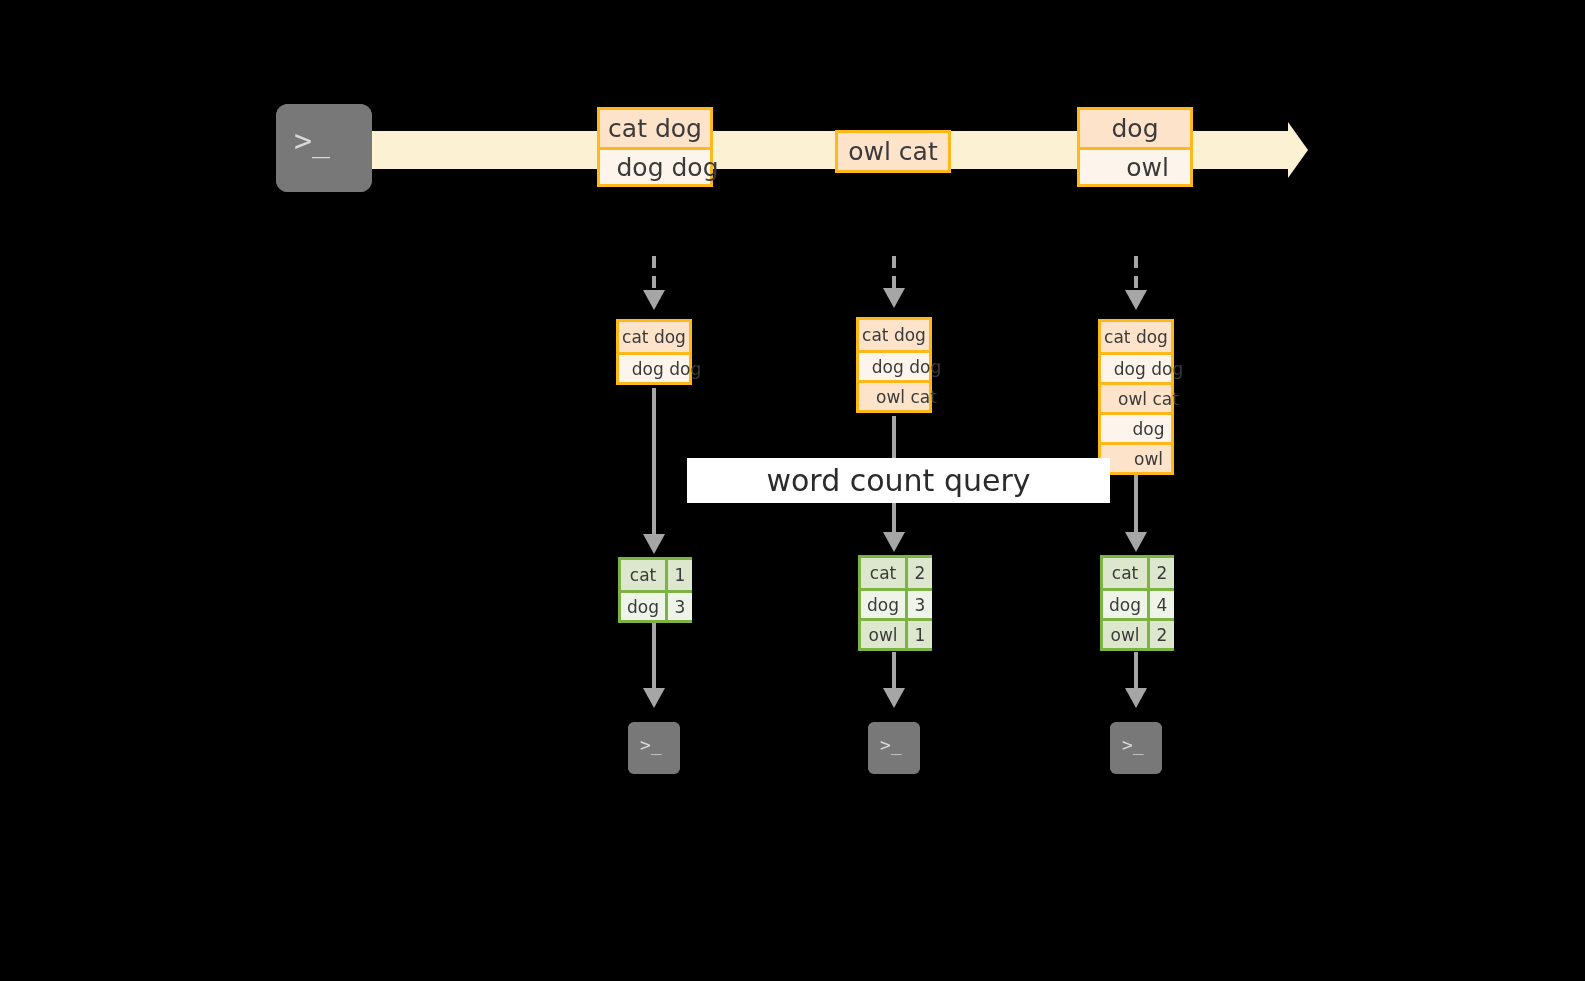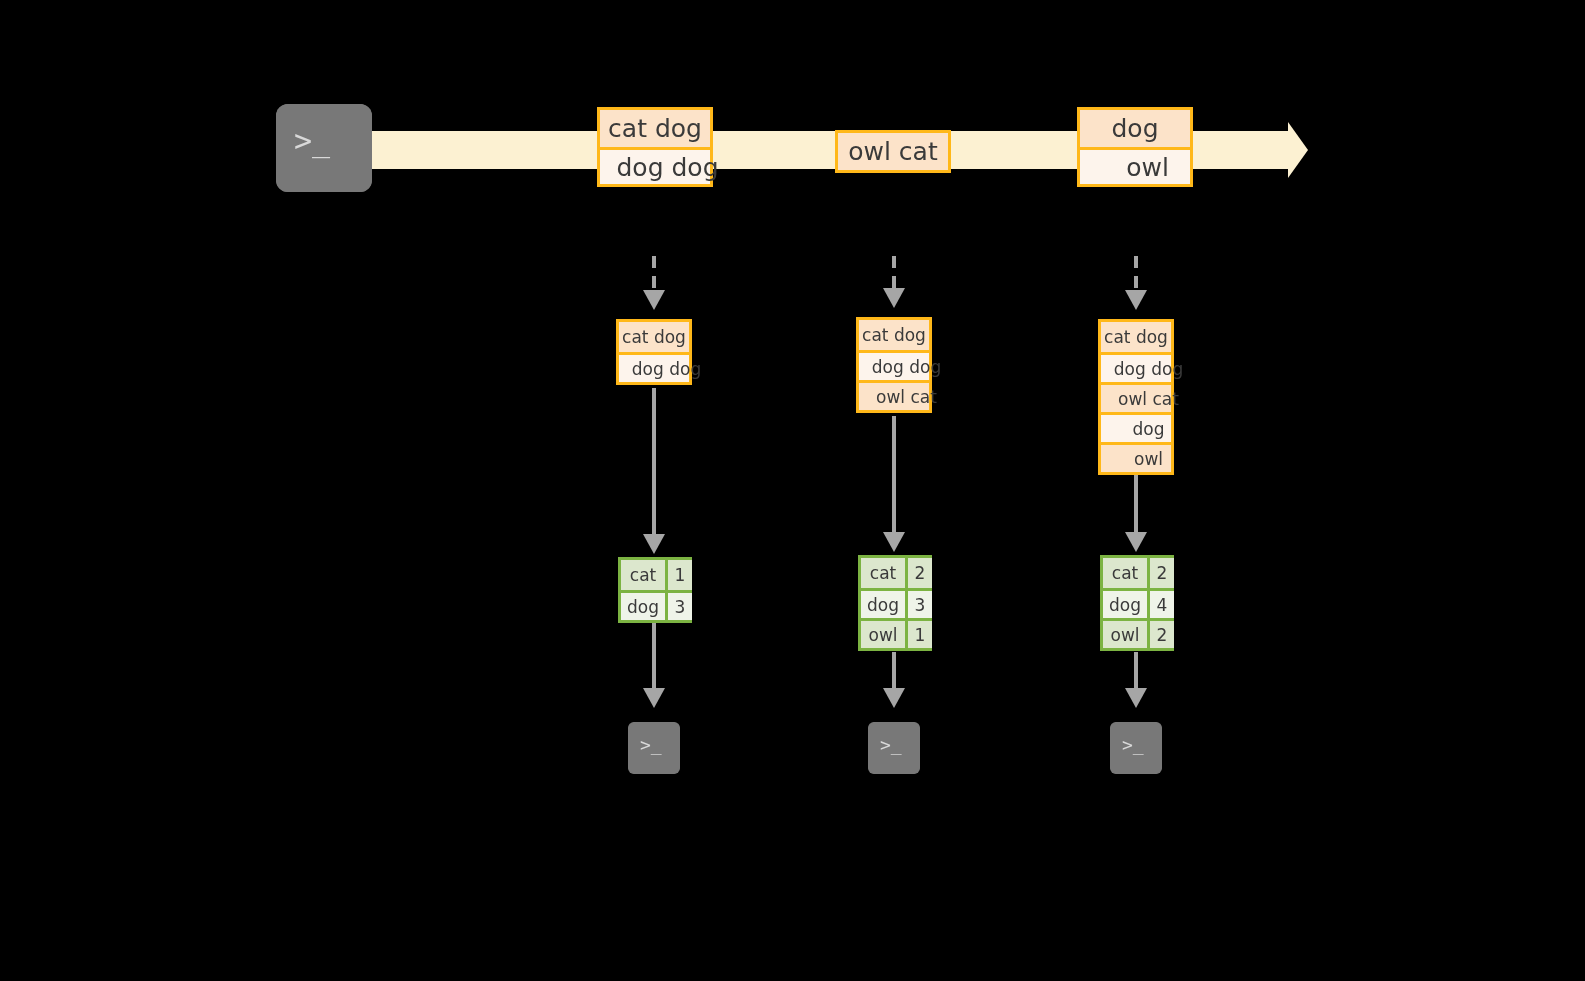--- a/index.html
+++ b/index.html
@@ -284,14 +284,17 @@
 
   <div class="v-line" style="left:1134px; top:652px; height:39px;"></div>
   <div class="v-head" style="left:1125px; top:688px;"></div>
 
   <div class="terminal small" style="left:1102px; top:714px;">
     <div class="hatch"></div>
     <div class="inner"></div>
     <div class="prompt">&gt;_</div>
   </div>
 
+  <div class="query-band" style="left:687px; top:458px; width:423px; height:45px;">
+    <span class="label">word count query</span>
+  </div>
 
 </div>
 
 </body></html>

